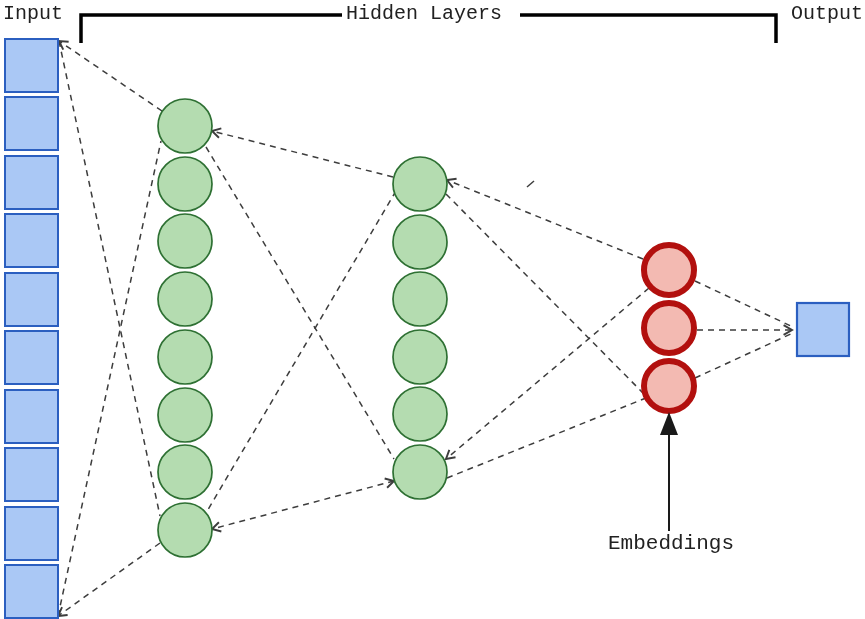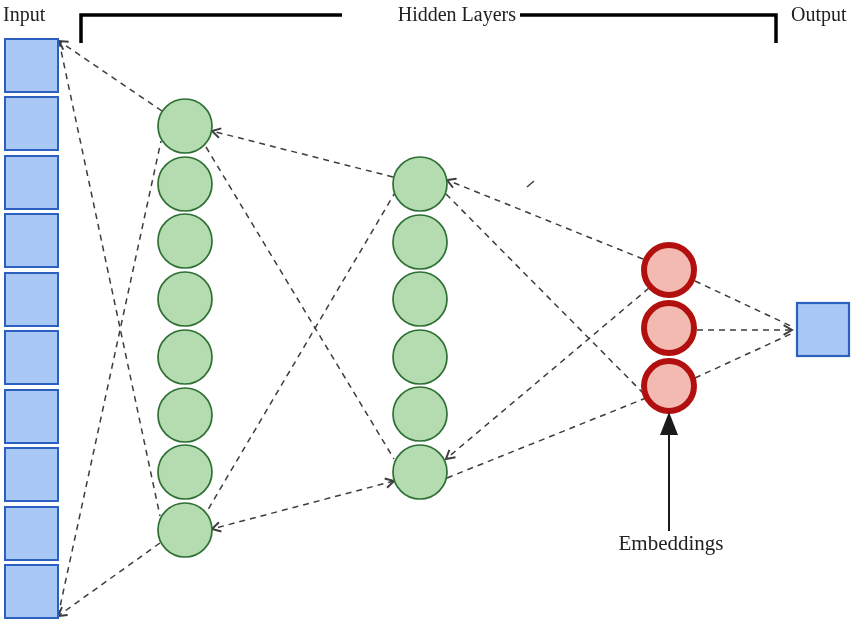--- a/index.html
+++ b/index.html
@@ -1,33 +1,33 @@
 <!DOCTYPE html>
 <html><head>
 <meta charset="utf-8">
 <style>
   html,body{margin:0;padding:0;background:#ffffff;}
   .canvas{
     position:relative;
     width:865px;height:619px;
     background:#ffffff;
-    font-family:Liberation Serif, serif;
+    font-family:Liberation Mono, monospace;
     overflow:hidden;
   }
   .canvas svg{position:absolute;left:0;top:0;}
   .lbl{
     position:absolute;
     color:#212121;
     font-size:20px;
     line-height:24px;
     white-space:nowrap;
     z-index:2;
   }
   .lbl-input{left:3px;top:2px;}
-  .lbl-hidden{left:342px;top:2px;width:170px;text-align:right;background:#ffffff;padding:0 4px;}
+  .lbl-hidden{left:342px;top:2px;width:170px;text-align:left;background:#ffffff;padding:0 4px;}
   .lbl-output{left:791px;top:2px;}
   .lbl-embeddings{left:575px;top:528px;width:192px;text-align:center;font-size:21px;line-height:31px;}
 </style>
 </head>
 <body>
 
 <div class="canvas">
   <svg id="net-svg" width="865" height="619" viewBox="0 0 865 619">
       <defs>
         <marker id="ah" viewBox="0 0 10 10" refX="8.5" refY="5" markerWidth="8" markerHeight="8" orient="auto-start-reverse">

